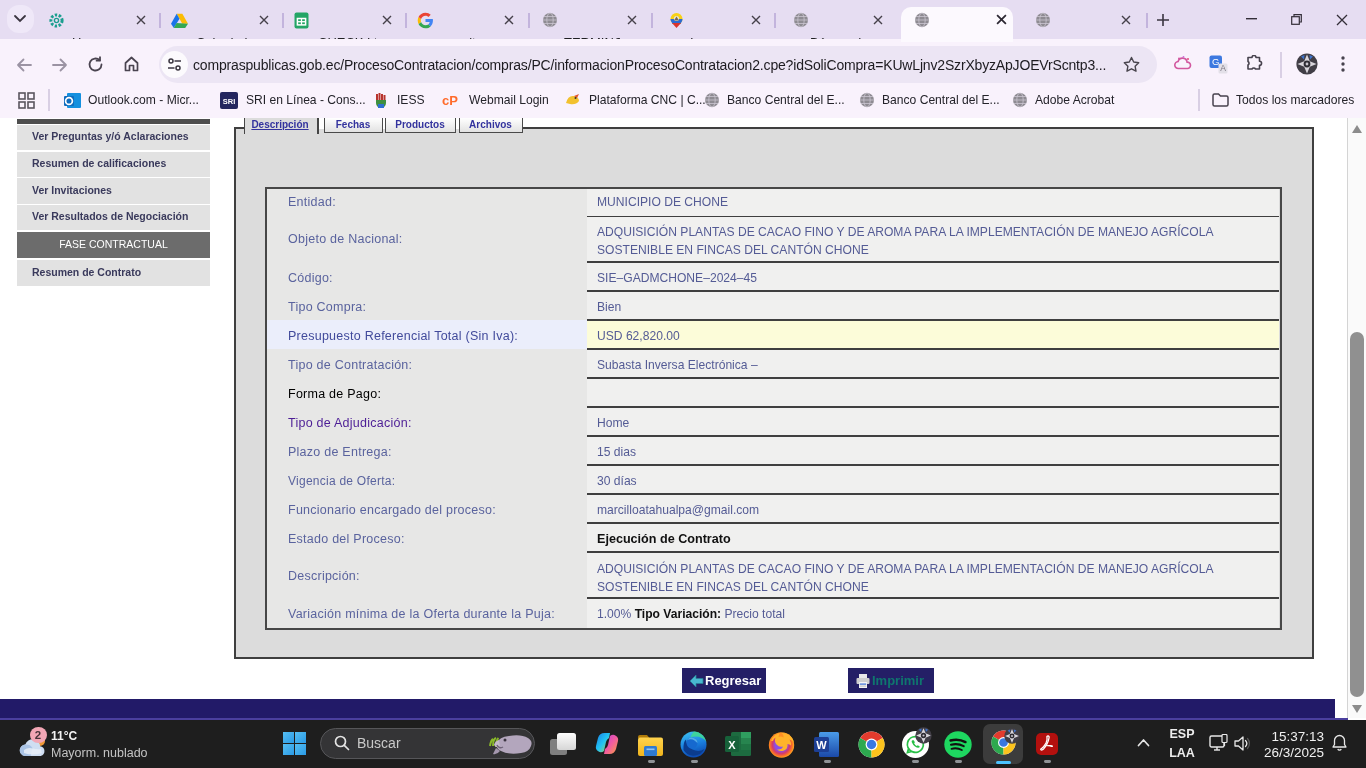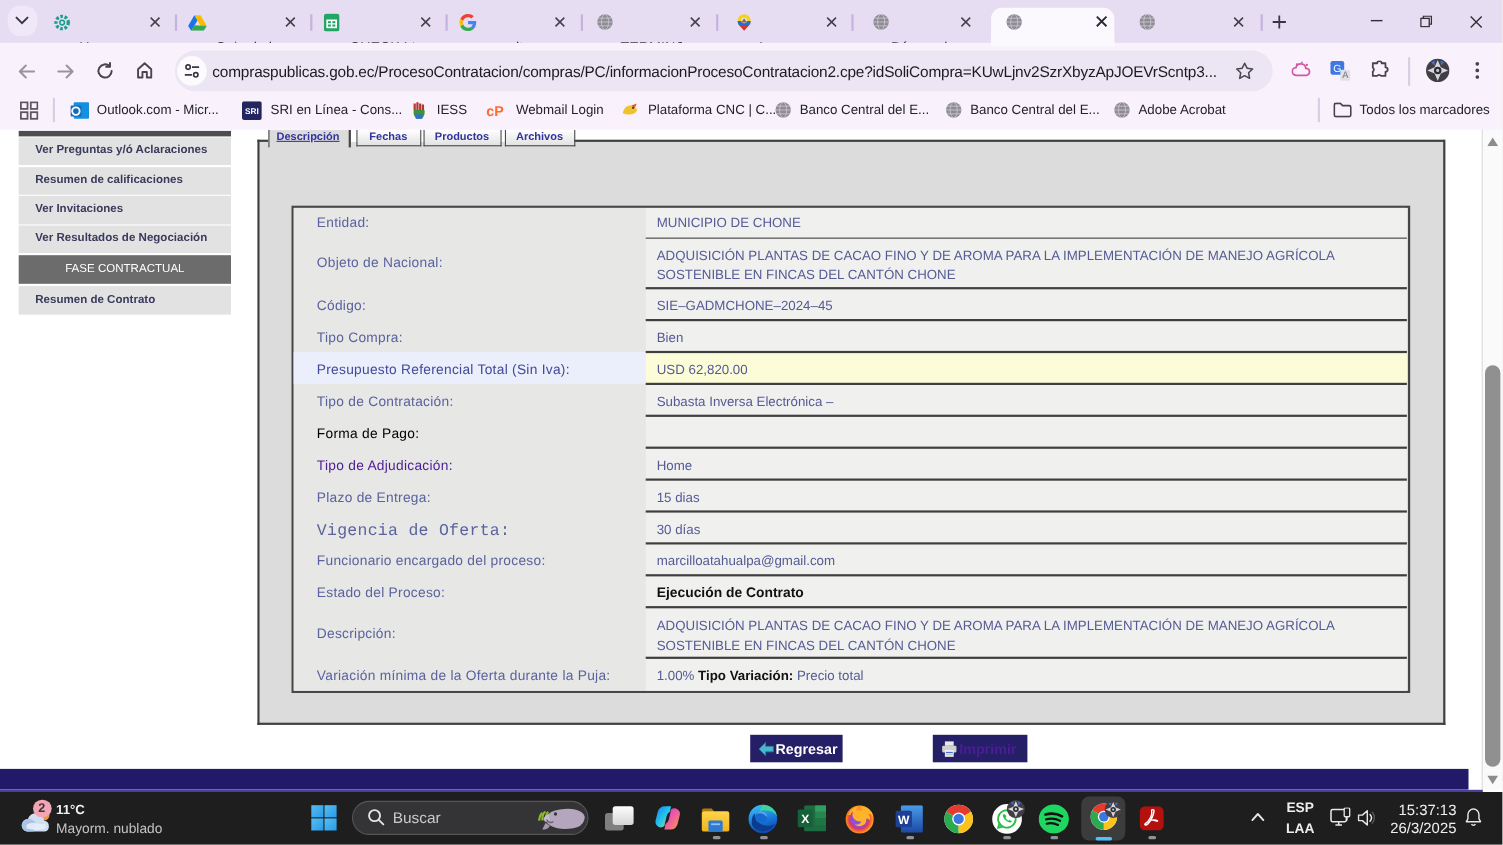--- a/index.html
+++ b/index.html
@@ -337,21 +337,21 @@
 
   <div class="a" style="left:288px;top:77px;font-size:12.5px;letter-spacing:0.25px;color:#5a639e;">Entidad:</div>
   <div class="a" style="left:288px;top:114px;font-size:12.5px;letter-spacing:0.25px;color:#5a639e;">Objeto de Nacional:</div>
   <div class="a" style="left:288px;top:152.5px;font-size:12.5px;letter-spacing:0.25px;color:#5a639e;">Código:</div>
   <div class="a" style="left:288px;top:181.5px;font-size:12.5px;letter-spacing:0.25px;color:#5a639e;">Tipo Compra:</div>
   <div class="a" style="left:288px;top:210.5px;font-size:12.5px;letter-spacing:0.25px;color:#414a9b;">Presupuesto Referencial Total (Sin Iva):</div>
   <div class="a" style="left:288px;top:239.5px;font-size:12.5px;letter-spacing:0.25px;color:#5a639e;">Tipo de Contratación:</div>
   <div class="a" style="left:288px;top:268.5px;font-size:12.5px;letter-spacing:0.25px;color:#000000;">Forma de Pago:</div>
   <div class="a" style="left:288px;top:297.5px;font-size:12.5px;letter-spacing:0.25px;color:#4c1d95;">Tipo de Adjudicación:</div>
   <div class="a" style="left:288px;top:326.5px;font-size:12.5px;letter-spacing:0.25px;color:#5a639e;">Plazo de Entrega:</div>
-  <div class="a" style="left:288px;top:355.5px;font-size:15px;letter-spacing:0.25px;color:#5a639e;font-family:Liberation Mono, monospace;">Vigencia de Oferta:</div>
+  <div class="a" style="left:288px;top:355.5px;font-size:12px;letter-spacing:0.25px;color:#5a639e;">Vigencia de Oferta:</div>
   <div class="a" style="left:288px;top:384.5px;font-size:12.5px;letter-spacing:0.25px;color:#5a639e;">Funcionario encargado del proceso:</div>
   <div class="a" style="left:288px;top:413.5px;font-size:12.5px;letter-spacing:0.25px;color:#5a639e;">Estado del Proceso:</div>
   <div class="a" style="left:288px;top:451px;font-size:12.5px;letter-spacing:0.25px;color:#5a639e;">Descripción:</div>
   <div class="a" style="left:288px;top:488.5px;font-size:12.5px;letter-spacing:0.25px;color:#5a639e;">Variación mínima de la Oferta durante la Puja:</div>
 
   <div class="a navy" style="left:597px;top:77px;font-size:12.1px;">MUNICIPIO DE CHONE</div>
   <div class="a navy" style="left:597px;top:105px;font-size:12.1px;line-height:18px;">ADQUISICIÓN PLANTAS DE CACAO FINO Y DE AROMA PARA LA IMPLEMENTACIÓN DE MANEJO AGRÍCOLA<br>SOSTENIBLE EN FINCAS DEL CANTÓN CHONE</div>
   <div class="a navy" style="left:597px;top:152.5px;font-size:12.1px;">SIE–GADMCHONE–2024–45</div>
   <div class="a navy" style="left:597px;top:181.5px;font-size:12.1px;">Bien</div>
   <div class="a navy" style="left:597px;top:210.5px;font-size:12.1px;">USD 62,820.00</div>
@@ -370,21 +370,21 @@
     </svg>
   <div class="a" style="left:705px;top:554.5px;font-size:13px;font-weight:bold;color:#fff;">Regresar</div>
   <div class="a" style="left:847.5px;top:550px;width:86px;height:25px;background:#241f66;"></div>
   <svg class="a" style="left:855px;top:554.5px" width="16" height="16" viewBox="0 0 16 16">
       <rect x="4" y="1" width="8" height="4" fill="#e8e8e8"></rect>
       <rect x="1.5" y="5" width="13" height="6" rx="1" fill="#cfcfcf"></rect>
       <rect x="4" y="9" width="8" height="6" fill="#f4f4f4"></rect>
       <rect x="4.8" y="10.5" width="6.4" height="1.2" fill="#3c6fd4"></rect>
       <rect x="4.8" y="12.6" width="6.4" height="1" fill="#bbb"></rect>
     </svg>
-  <div class="a" style="left:872px;top:554.5px;font-size:13px;font-weight:bold;color:#4c1d95;">Imprimir</div>
+  <div class="a" style="left:872px;top:554.5px;font-size:13px;font-weight:bold;color:#0f766e;">Imprimir</div>
 
   <div class="a" style="left:0;top:580.5px;width:1335px;height:19.5px;background:#221a68;"></div>
 
 </div>
 
 <div class="a" style="left:1347px;top:118px;width:1px;height:600px;background:#d4d4d4;"></div>
 <div class="a" style="left:1348px;top:118px;width:18px;height:600px;background:#fafafa;"></div>
 <svg class="a" style="left:1352px;top:125px" width="10" height="8" viewBox="0 0 10 8">
     <path d="M5 0 L10 8 L0 8 Z" fill="#8c8c8c"></path>
   </svg>

